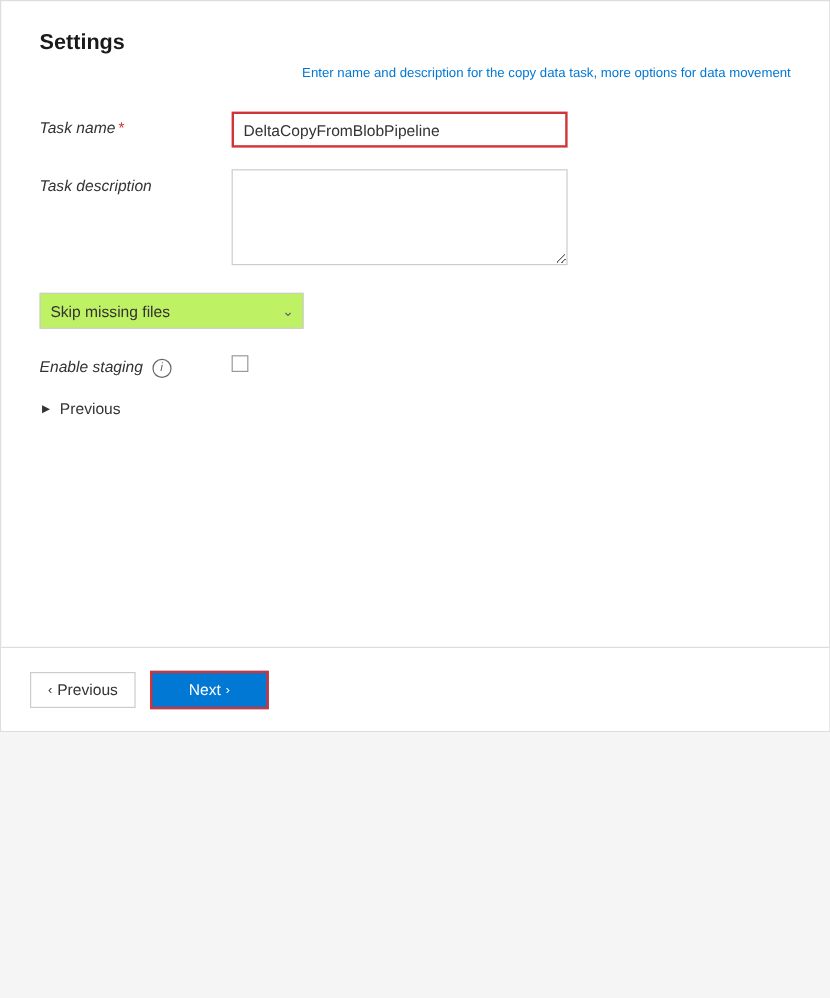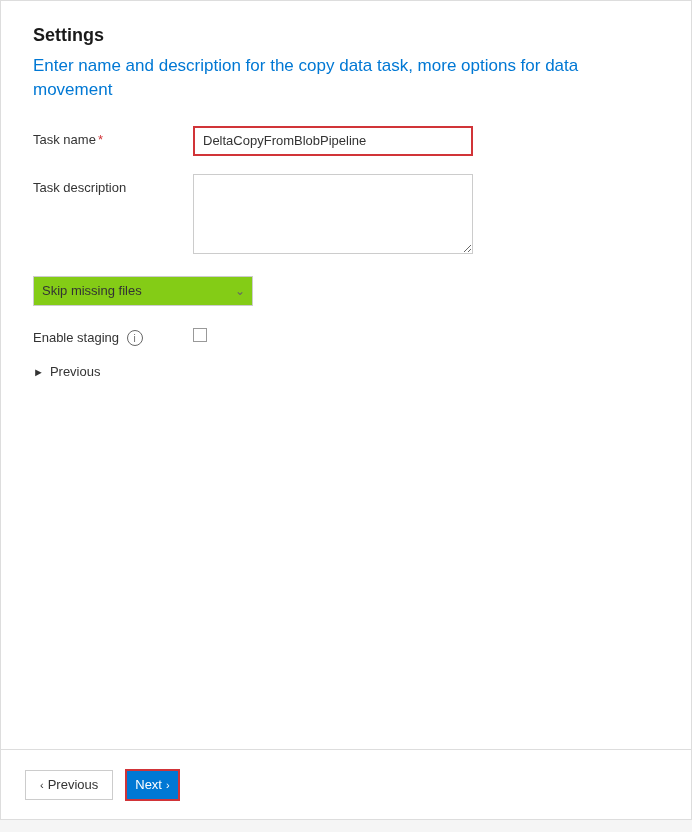--- a/index.html
+++ b/index.html
@@ -13,59 +13,61 @@
       background: #f5f5f5;
       width: 692px;
       height: 832px;
       overflow: hidden;
       display: flex;
       flex-direction: column;
     }
 
     .page-container {
       width: 692px;
-      height: 820px;
+      height: 610px;
       background: #fff;
       display: flex;
       flex-direction: column;
       border: 1px solid #ddd;
     }
 
     .main-content {
       flex: 1;
       padding: 24px 32px;
       overflow-y: auto;
     }
 
     .page-title {
       font-size: 18px;
       font-weight: 600;
       color: #1a1a1a;
       margin-bottom: 8px;
     }
 
     .page-subtitle {
-      font-size: 17px;
+      font-size: 11px;
       color: #0078d4;
       margin-bottom: 24px;
       line-height: 1.4;
+      text-align: right;
     }
 
     .form-row {
       display: flex;
       align-items: flex-start;
       margin-bottom: 18px;
     }
 
     .form-label {
       width: 160px;
       font-size: 13px;
       color: #333;
       padding-top: 6px;
       flex-shrink: 0;
+      font-style: italic;
     }
 
     .form-label .required {
       color: #d13438;
       margin-left: 2px;
     }
 
     .form-control-wrapper {
       flex: 1;
     }
@@ -129,21 +131,21 @@
 
     .select-input {
       width: 100%;
       height: 30px;
       border: 1px solid #ccc;
       padding: 4px 30px 4px 8px;
       font-size: 13px;
       color: #333;
       appearance: none;
       -webkit-appearance: none;
-      background: #84cc16;
+      background: #bef264;
       cursor: pointer;
       outline: none;
     }
 
     .select-chevron {
       position: absolute;
       right: 8px;
       top: 50%;
       transform: translateY(-50%);
       pointer-events: none;
@@ -209,21 +211,21 @@
       background: #fff;
       color: #333;
       cursor: pointer;
       display: flex;
       align-items: center;
       gap: 4px;
     }
 
     .btn-next {
       height: 32px;
-      padding: 0 8px;
+      padding: 0 30px;
       font-size: 13px;
       border: 2px solid #d13438;
       background: #0078d4;
       color: #fff;
       cursor: pointer;
       display: flex;
       align-items: center;
       gap: 4px;
     }
 

